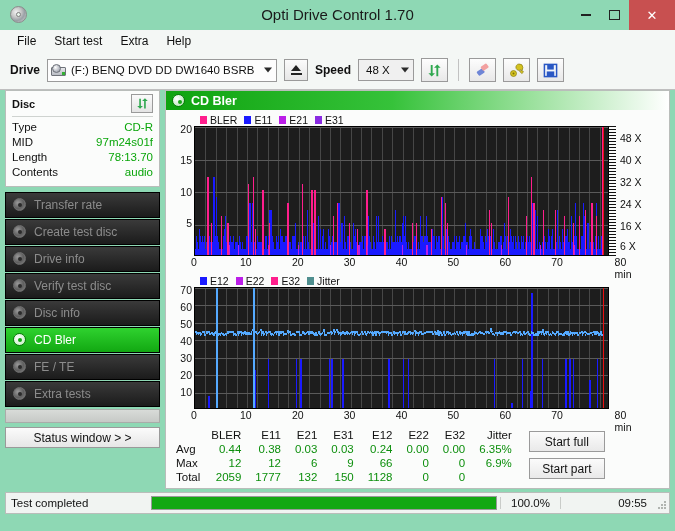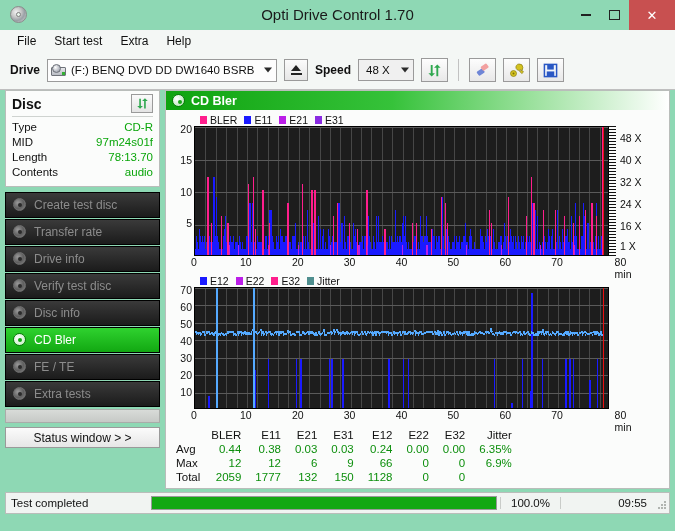--- a/index.html
+++ b/index.html
@@ -103,21 +103,21 @@
   .sep { width:1px; height:22px; background:#c2c2c2; margin:0 3px; }
 
   
   .content { display:flex; width:675px; height:399px; padding:0 5px; gap:5px; }
 
   
   .leftcol { width:155px; display:flex; flex-direction:column; }
   .disc-panel { background:#fbfcfb; border:1px solid #b9bdba; padding:3px 6px 6px 6px; }
   .disc-head { display:flex; align-items:center; justify-content:space-between;
      border-bottom:1px solid #cfd3d0; padding-bottom:3px; margin-bottom:3px;}
-  .disc-head-t { font-size:14px; font-weight:bold; color:#111; }
+  .disc-head-t { font-size:11px; font-weight:bold; color:#111; }
   .mini-btn { width:22px;height:19px;background:linear-gradient(#fafafa,#e4e4e4);
     border:1px solid #9a9a9a; display:flex;align-items:center;justify-content:center;}
   .disc-row { display:flex; justify-content:space-between; font-size:11.5px; line-height:15px; }
   .disc-key { color:#111; }
   .disc-val { color:#0ba60b; }
   .label-row { display:flex; align-items:center; gap:4px; margin-top:3px; }
   .label-key { font-size:11.5px; color:#111; }
   .label-input { flex:1; height:18px; background:#fff; border:1px solid #b0b4b1; }
   .label-btn { width:22px;height:20px;background:linear-gradient(#fafafa,#e4e4e4);
      border:1px solid #9a9a9a; display:flex;align-items:center;justify-content:center;}
@@ -321,28 +321,28 @@
           <span class="disc-val">audio</span>
         </div>
       </div>
 
       <div class="navlist">
         <div class="navbtn">
           <span class="nav-ico">
               <i class="d"></i>
               <i class="h"></i>
             </span>
-          <span>Create test disc</span>
+          <span>Transfer rate</span>
         </div>
         <div class="navbtn">
           <span class="nav-ico">
               <i class="d"></i>
               <i class="h"></i>
             </span>
-          <span>Transfer rate</span>
+          <span>Create test disc</span>
         </div>
         <div class="navbtn">
           <span class="nav-ico">
               <i class="d"></i>
               <i class="h"></i>
             </span>
           <span>Drive info</span>
         </div>
         <div class="navbtn">
           <span class="nav-ico">
@@ -1029,21 +1029,21 @@
                 <div style="position: absolute; left: 379.2px; bottom: 0px; width: 1.2px; height: 10.4px; background: rgb(187, 30, 232);"></div>
                 <div style="position: absolute; left: 407.7px; top: 0px; width: 1.5px; height: 130px; background: rgb(232, 16, 16);"></div>
               </div>
             <div class="ticks" style="left:441px;width:7px;height:130px;"></div>
             <div class="ylabels-r" style="height:130px;margin-left:7px;">
               <span class="ylab-r" style="top:12px">48 X</span>
               <span class="ylab-r" style="top:34px">40 X</span>
               <span class="ylab-r" style="top:56px">32 X</span>
               <span class="ylab-r" style="top:78px">24 X</span>
               <span class="ylab-r" style="top:100px">16 X</span>
-              <span class="ylab-r" style="top:120px">1 X</span>
+              <span class="ylab-r" style="top:120px">6 X</span>
             </div>
           </div>
           <div class="xaxis" id="xaxis1" style="margin-left:26px;width:415px;">
               <span class="xlab" style="left: 0px;">0</span>
               <span class="xlab" style="left: 51.875px;">10</span>
               <span class="xlab" style="left: 103.75px;">20</span>
               <span class="xlab" style="left: 155.625px;">30</span>
               <span class="xlab" style="left: 207.5px;">40</span>
               <span class="xlab" style="left: 259.375px;">50</span>
               <span class="xlab" style="left: 311.25px;">60</span>
@@ -1887,20 +1887,24 @@
                 <td>1777</td>
                 <td>132</td>
                 <td>150</td>
                 <td>1128</td>
                 <td>0</td>
                 <td>0</td>
                 <td></td>
               </tr>
             </tbody>
           </table>
+          <div class="startbtns">
+            <div class="startbtn">Start full</div>
+            <div class="startbtn">Start part</div>
+          </div>
         </div>
       </div>
     </div>
   </div>
 
   <div class="statusbar">
     <span class="sb-text">Test completed</span>
     <span class="sb-progress">
       <i class="sb-fill" id="sbfill" style="width: 100%;"></i>
     </span>

